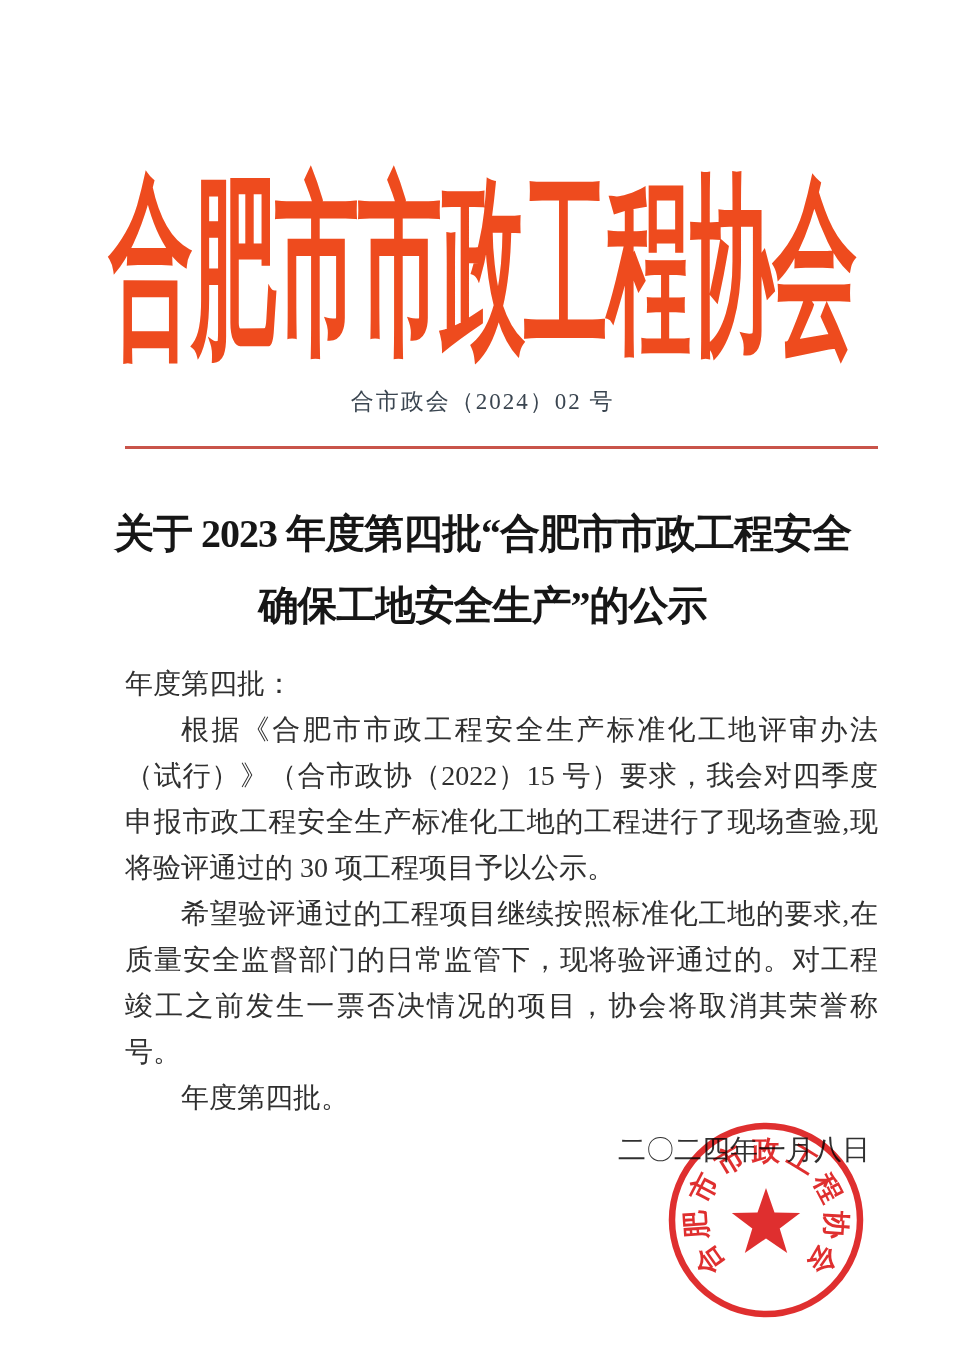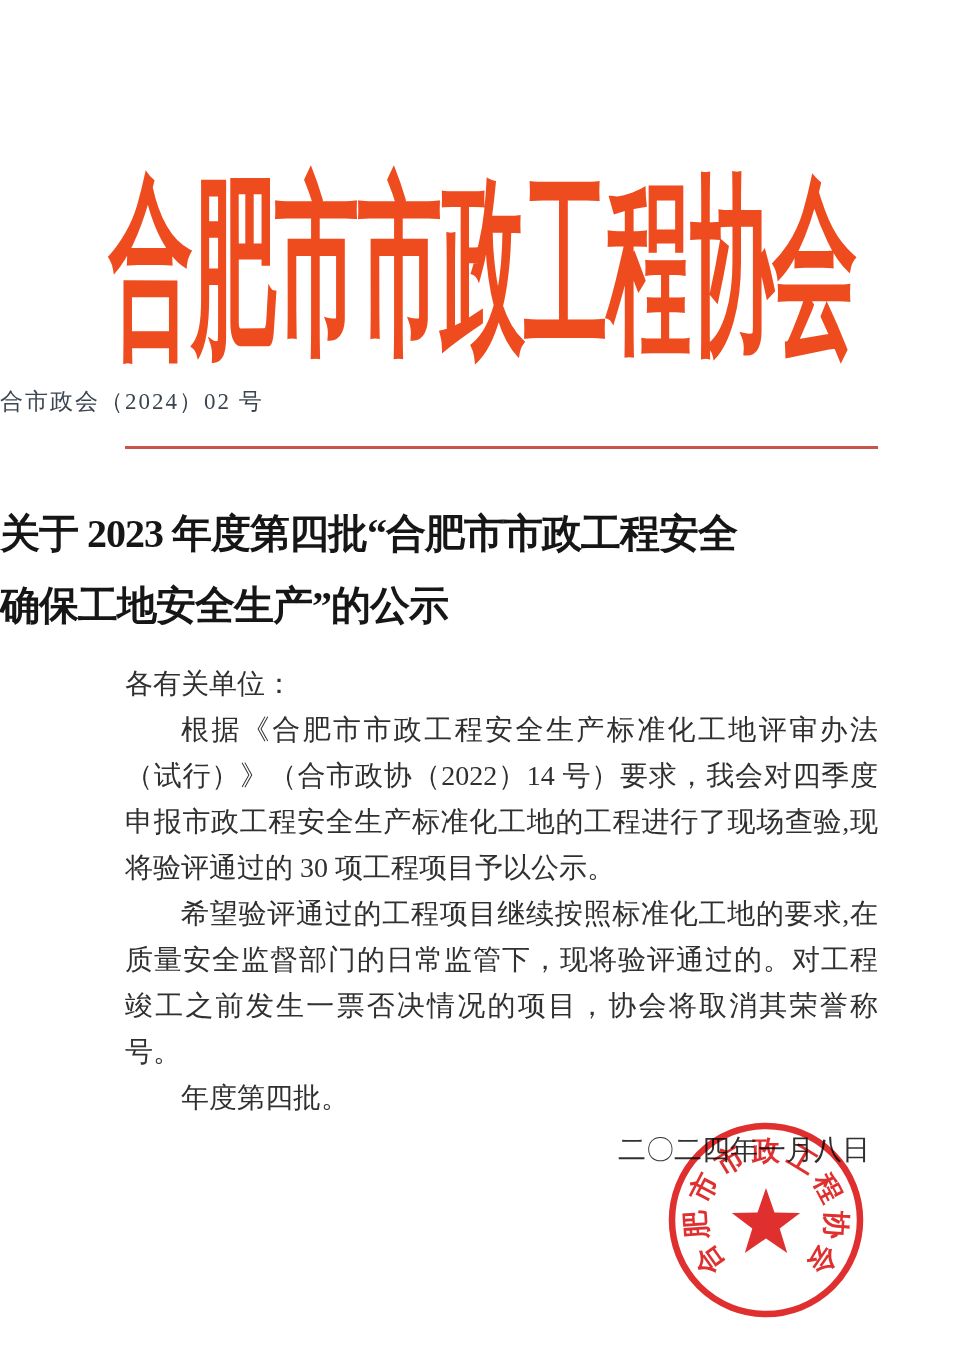--- a/index.html
+++ b/index.html
@@ -32,39 +32,40 @@
     letter-spacing: -1px;
     color: #EE4B1E;
     transform: scaleY(2.3);
     transform-origin: 50% 0;
   }
   .doc-number {
     position: absolute;
     left: 0;
     right: 0;
     top: 386px;
-    text-align: left;
+    text-align: center;
     font-size: 23px;
     letter-spacing: 2px;
     color: #3A4550;
   }
   .red-rule {
     position: absolute;
     left: 125px;
     width: 753px;
     top: 446px;
     height: 3px;
     background: #C9544A;
   }
   
   .notice-title {
     position: absolute;
     left: 0;
     right: 0;
     top: 498px;
+    text-align: center;
     font-size: 40px;
     font-weight: bold;
     line-height: 72px;
     letter-spacing: -1px;
     color: #161616;
   }
   
   .body-text {
     position: absolute;
     left: 125px;
@@ -116,22 +117,22 @@
   <div class="doc-number">合市政会（2024）02 号</div>
 
   <div class="red-rule"></div>
 
   <div class="notice-title">
     <div>关于 2023 年度第四批“合肥市市政工程安全</div>
     <div>确保工地安全生产”的公示</div>
   </div>
 
   <div class="body-text">
-    <p>各有关单位：</p>
-    <p class="indent">根据《合肥市市政工程安全生产标准化工地评审办法（试行）》（合市政协（2022）14 号）要求，我会对四季度申报市政工程安全生产标准化工地的工程进行了现场查验,现将验评通过的 30 项工程项目予以公示。</p>
+    <p>年度第四批：</p>
+    <p class="indent">根据《合肥市市政工程安全生产标准化工地评审办法（试行）》（合市政协（2022）15 号）要求，我会对四季度申报市政工程安全生产标准化工地的工程进行了现场查验,现将验评通过的 30 项工程项目予以公示。</p>
     <p class="indent">希望验评通过的工程项目继续按照标准化工地的要求,在质量安全监督部门的日常监管下，现将验评通过的。对工程竣工之前发生一票否决情况的项目，协会将取消其荣誉称号。</p>
     <p class="indent">年度第四批。</p>
     <p class="date-line">二〇二四年一月八日</p>
   </div>
 
   <div class="seal">
     <svg viewBox="0 0 200 200" xmlns="http://www.w3.org/2000/svg">
       <circle cx="100" cy="100" r="94" fill="none" stroke-width="6.5" stroke="#DD1D1D"></circle>
       <polygon points="100,68 108.5,92.4 134.2,92.9 113.7,108.4 121.2,133.1 100,118.4 78.8,133.1 86.3,108.4 65.8,92.9 91.5,92.4" fill="#DD1D1D"></polygon>
       <g text-anchor="middle" dominant-baseline="central">

